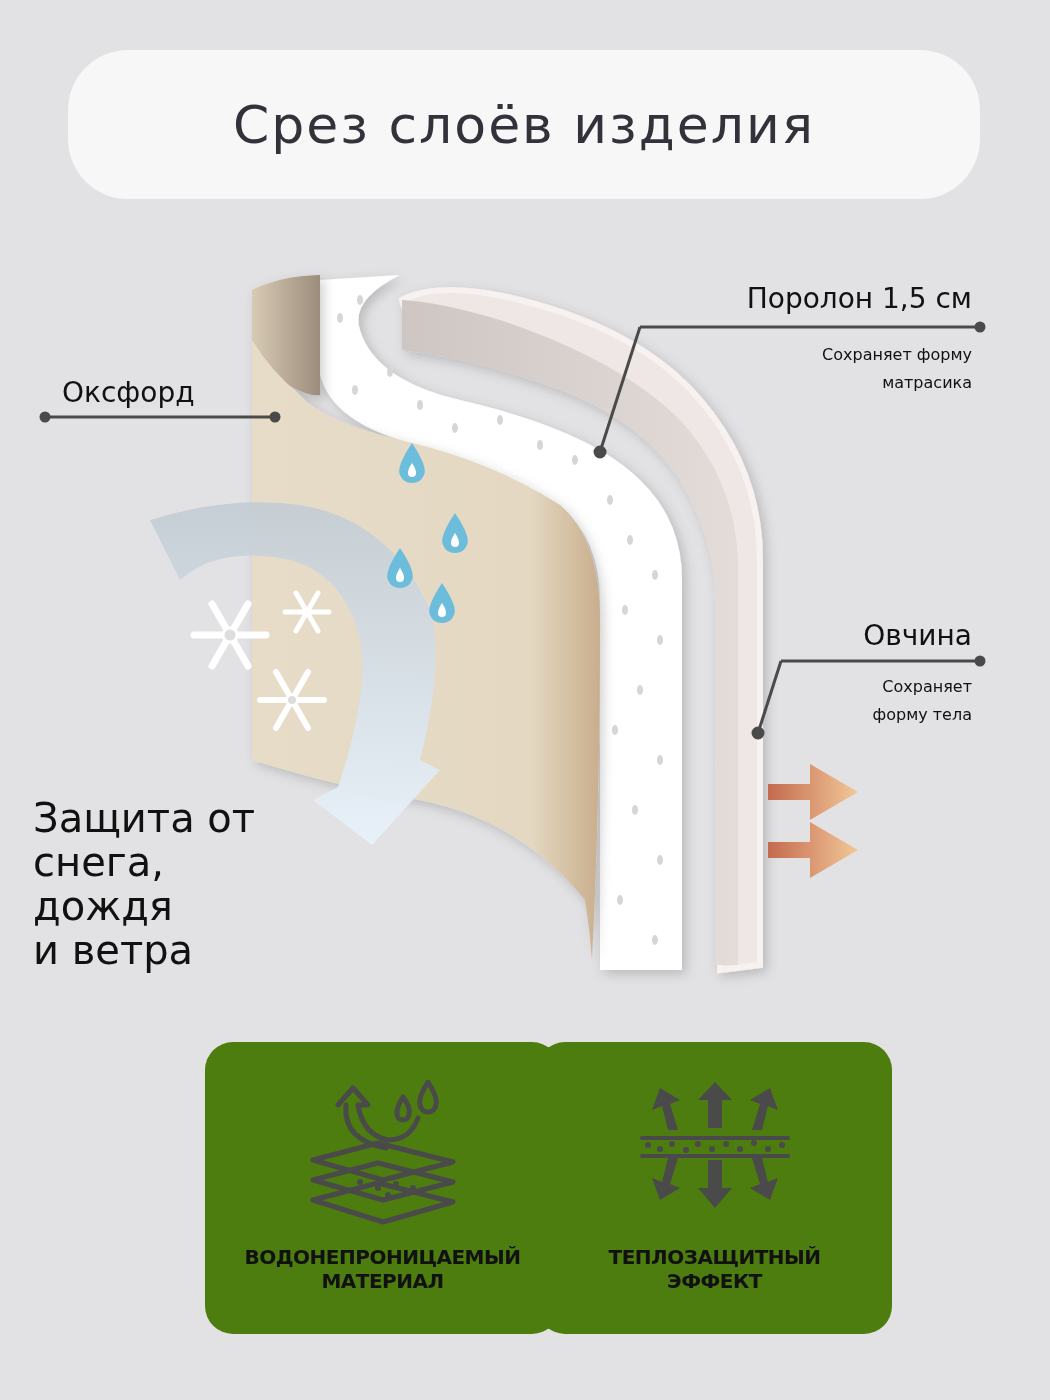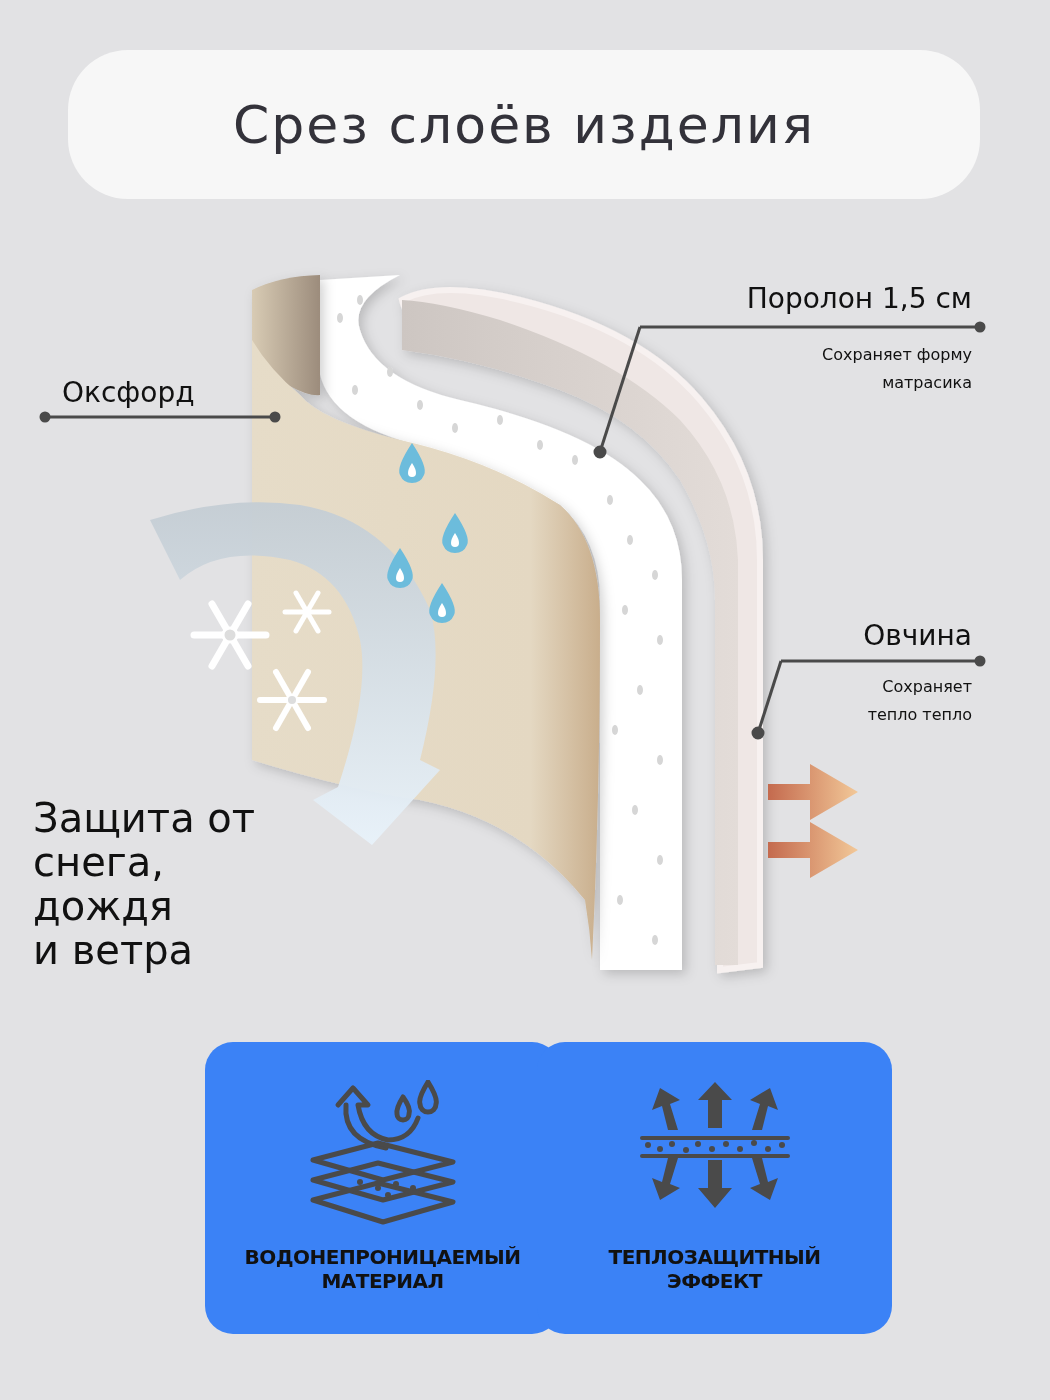--- a/index.html
+++ b/index.html
@@ -18,21 +18,21 @@
     margin: 0; font-weight: 400; font-size: 52px; letter-spacing: 2px; color: #33323a;
     font-family: "DejaVu Sans", sans-serif;
   }
   .illus { position: absolute; left: 0; top: 200px; width: 1050px; height: 800px; }
   .label { position: absolute; font-family: "DejaVu Sans", sans-serif; color: #111; }
   .label.big { font-size: 28px; }
   .label.small { font-size: 16px; line-height: 28px; text-align: right; }
   .label.mid { font-size: 40px; line-height: 44px; text-align: left; margin-left: 33px; }
   .card {
     position: absolute; top: 1042px; width: 355px; height: 292px;
-    background: #3b82f6; border-radius: 28px;
+    background: #4d7c0f; border-radius: 28px;
   }
   .card .icon { position: absolute; left: 50%; transform: translateX(-50%); top: 38px; width: 150px; height: 150px; }
   .card .cap {
     position: absolute; left: 0; right: 0; top: 203px; text-align: center;
     font-family: "DejaVu Sans", sans-serif; font-size: 20px; line-height: 24px; font-weight: 600; color: #111;
     letter-spacing: -0.5px;
   }
 </style>
 </head>
 <body>
@@ -171,21 +171,21 @@
 
 <div class="label big" style="right:78px; top:282px;">Поролон 1,5 см</div>
 <div class="label small" style="right:78px; top:341px;">
   <div>Сохраняет форму</div>
   <div>матрасика</div>
 </div>
 
 <div class="label big" style="right:78px; top:619px;">Овчина</div>
 <div class="label small" style="right:78px; top:673px;">
   <div>Сохраняет</div>
-  <div>тепло тепло</div>
+  <div>форму тела</div>
 </div>
 
 <div class="label mid" style="right:755px; top:796px;">
   <div>Защита от</div>
   <div>снега, дождя</div>
   <div>и ветра</div>
 </div>
 
 <div class="card" style="left:205px;">
   <svg class="icon" viewBox="0 0 150 150" xmlns="http://www.w3.org/2000/svg" fill="none" stroke="#4a4a4a" stroke-width="5" stroke-linejoin="round" stroke-linecap="round">

